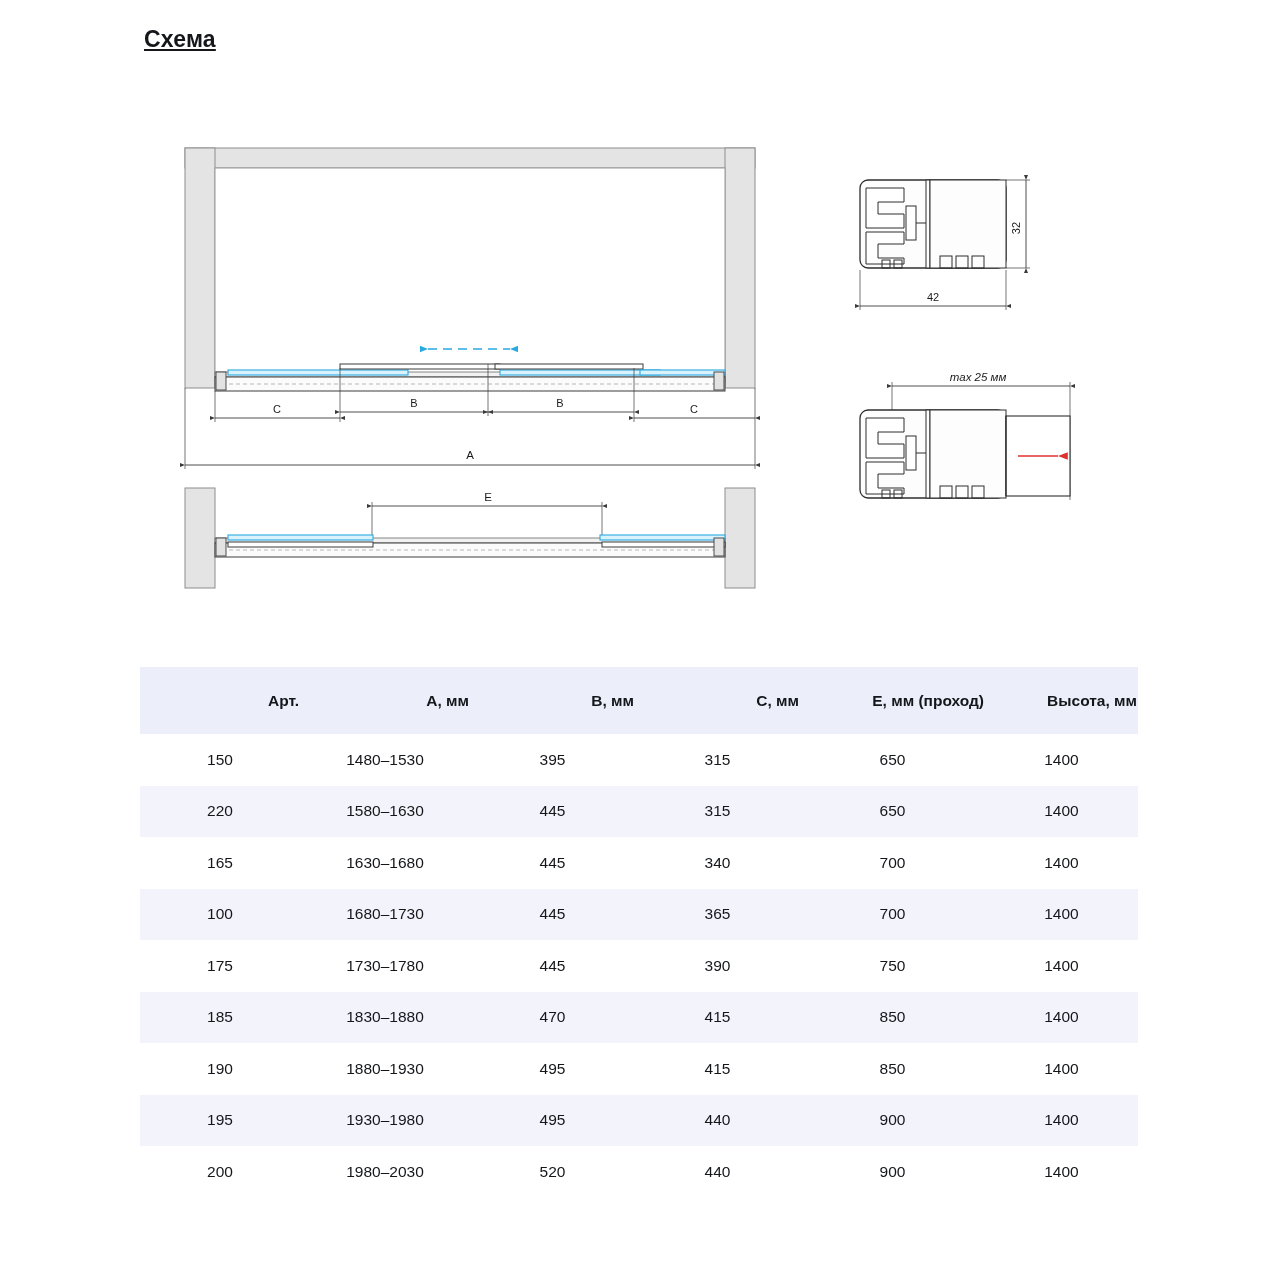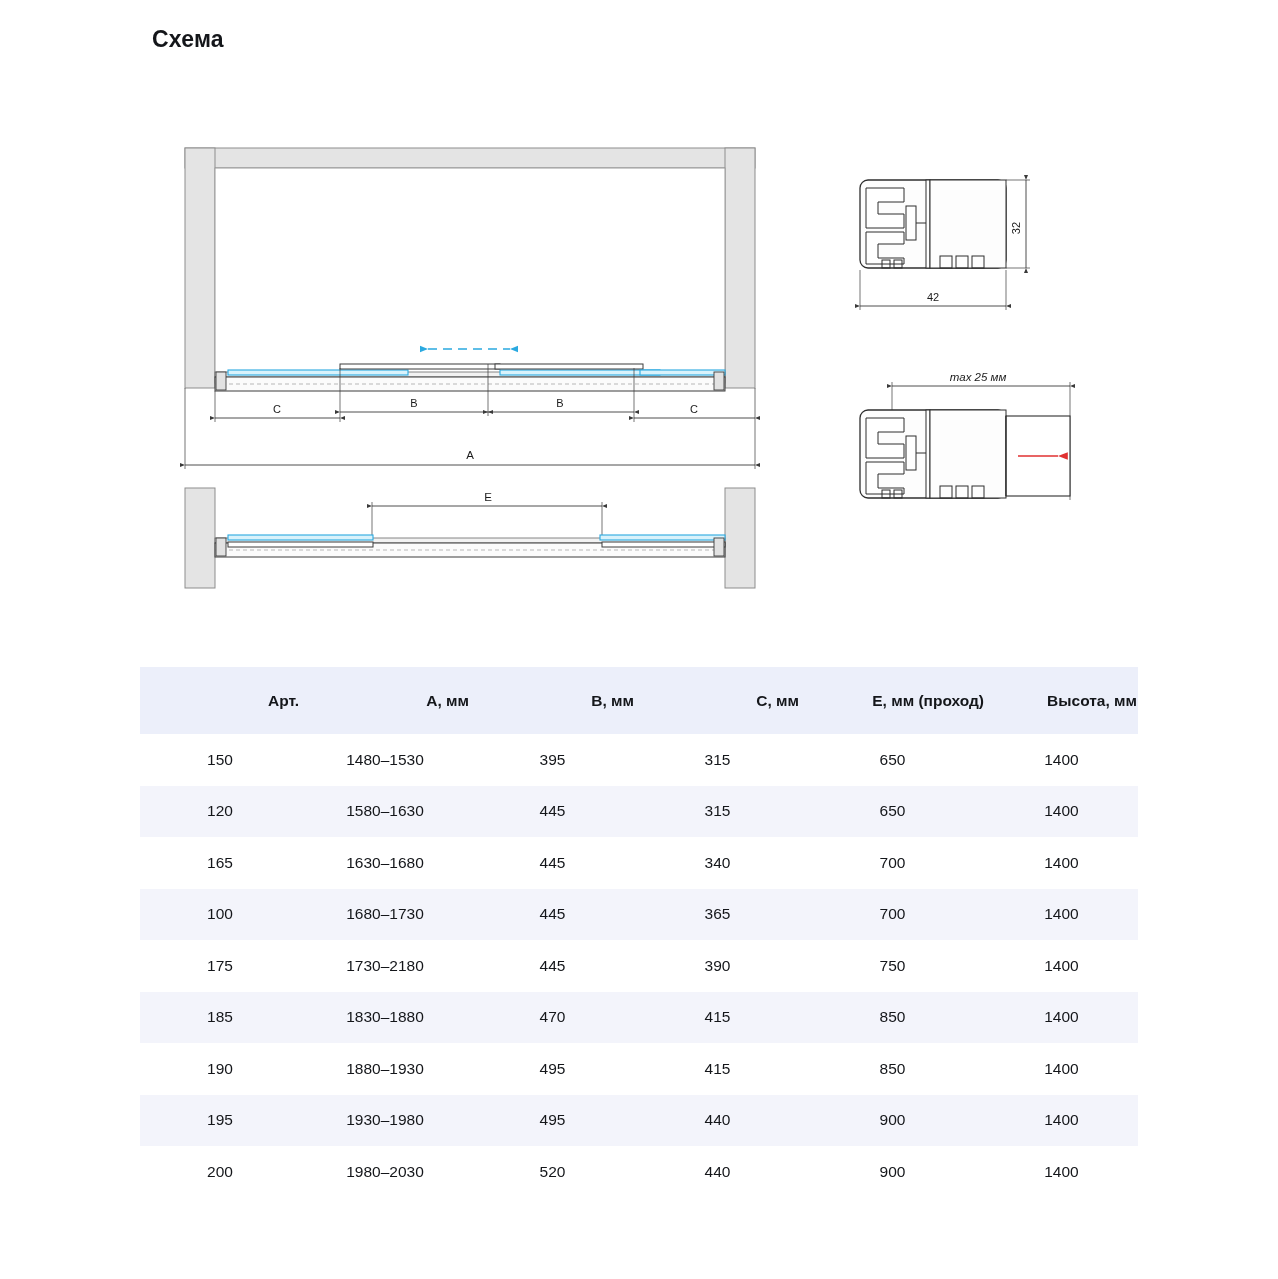--- a/index.html
+++ b/index.html
@@ -10,26 +10,27 @@
   body {
     width: 1278px;
     height: 1279px;
     font-family: "Liberation Sans", sans-serif;
     color: #1b1b1b;
     position: relative;
     overflow: hidden;
   }
   .page-title {
     position: absolute;
-    left: 152px;
+    left: 144px;
     top: 26px;
     font-size: 23px;
     font-weight: bold;
     letter-spacing: 0.2px;
     color: #14161a;
+    text-decoration: underline;
   }
 
   
   .schematic {
     position: absolute;
     left: 140px;
     top: 120px;
     width: 1000px;
     height: 510px;
   }
@@ -247,21 +248,21 @@
   <tbody>
       <tr>
         <td>150</td>
         <td>1480–1530</td>
         <td>395</td>
         <td>315</td>
         <td>650</td>
         <td>1400</td>
       </tr>
       <tr>
-        <td>120</td>
+        <td>220</td>
         <td>1580–1630</td>
         <td>445</td>
         <td>315</td>
         <td>650</td>
         <td>1400</td>
       </tr>
       <tr>
         <td>165</td>
         <td>1630–1680</td>
         <td>445</td>
@@ -272,21 +273,21 @@
       <tr>
         <td>100</td>
         <td>1680–1730</td>
         <td>445</td>
         <td>365</td>
         <td>700</td>
         <td>1400</td>
       </tr>
       <tr>
         <td>175</td>
-        <td>1730–2180</td>
+        <td>1730–1780</td>
         <td>445</td>
         <td>390</td>
         <td>750</td>
         <td>1400</td>
       </tr>
       <tr>
         <td>185</td>
         <td>1830–1880</td>
         <td>470</td>
         <td>415</td>

